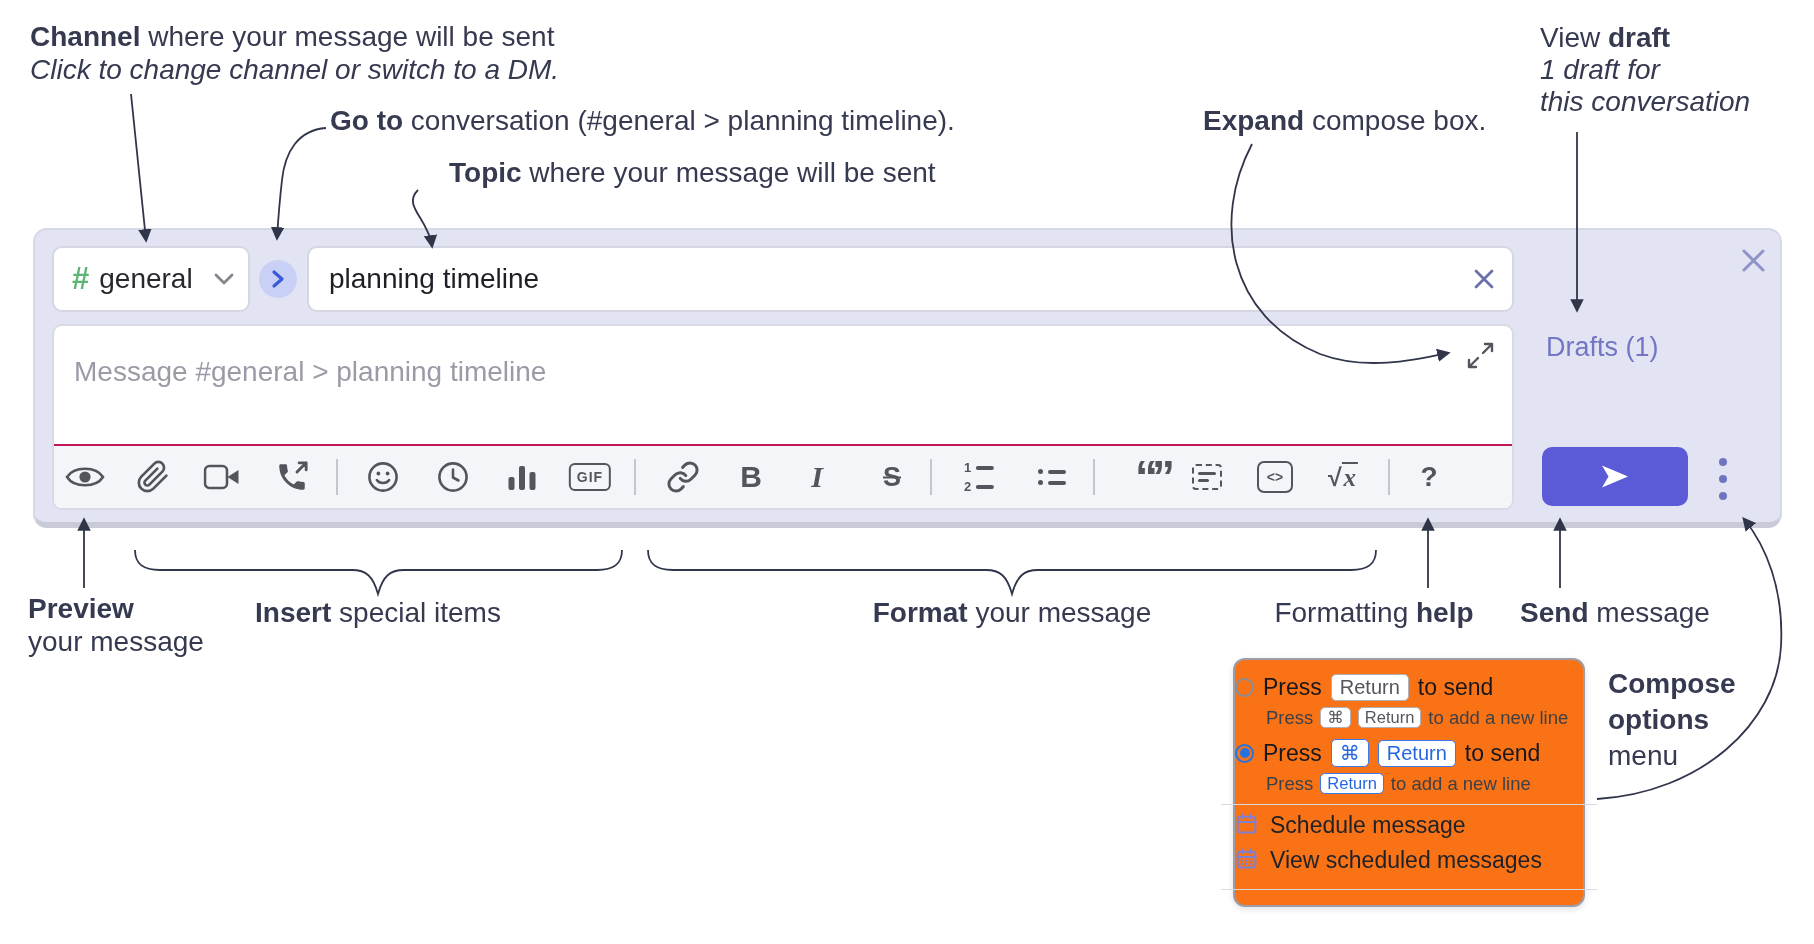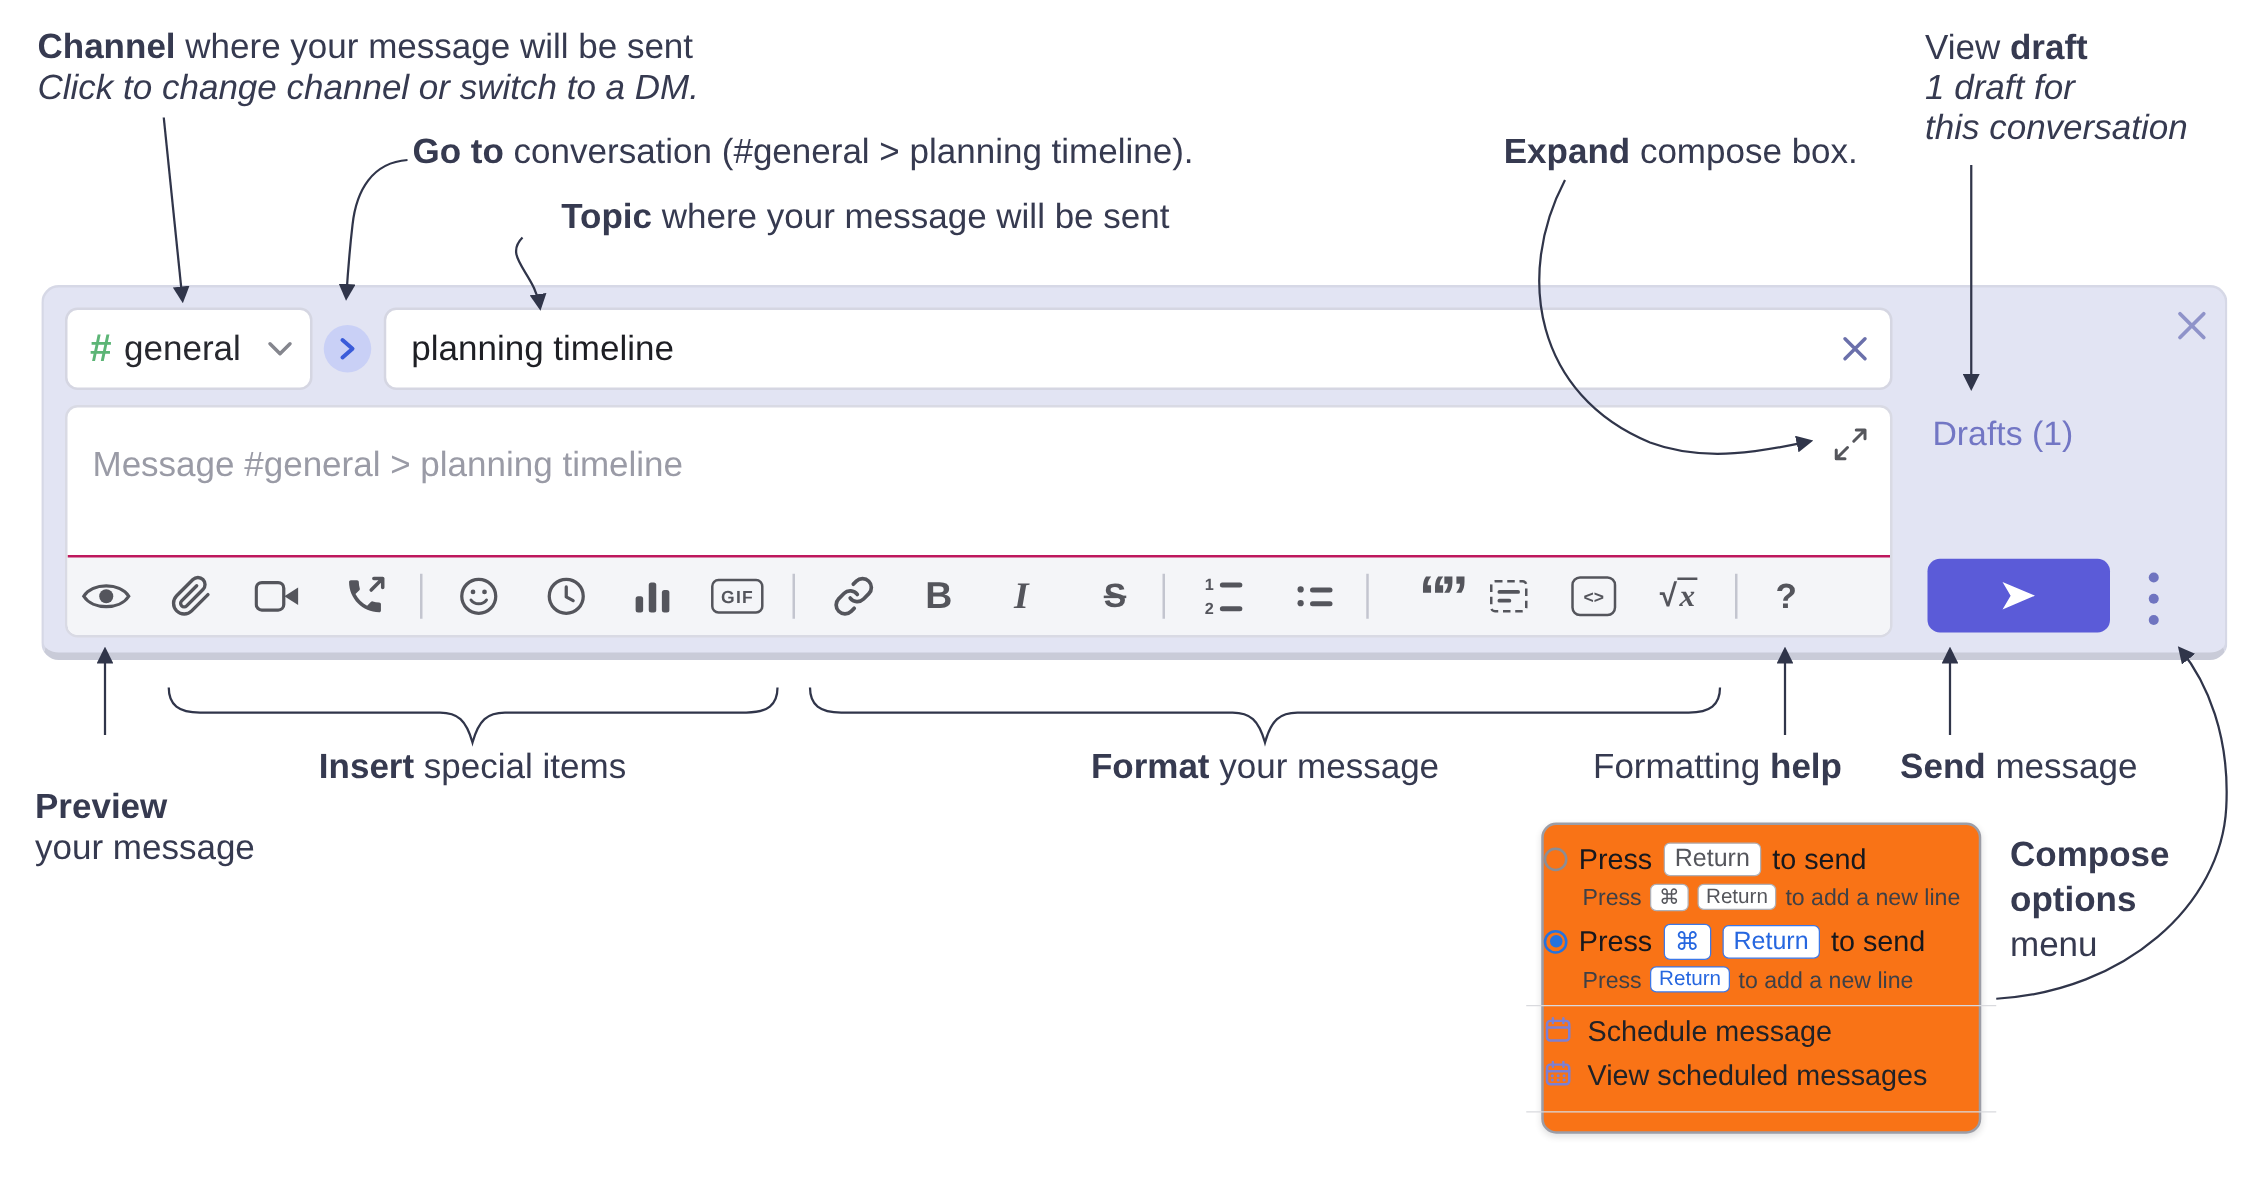--- a/index.html
+++ b/index.html
@@ -265,21 +265,21 @@
         <polygon points="2,2.5 28,13.5 2,24.5 8.5,13.5" fill="#ffffff"></polygon>
       </svg>
   </button>
 
   <div class="abs" id="moreBtn">
     <i></i>
       <i></i>
       <i></i>
   </div>
 
-  <div class="abs ann" style="left:28px;top:592px;margin-top:36px;">
+  <div class="abs ann" style="left:28px;top:592px;">
     <div><b>Preview</b></div>
     <div>your message</div>
   </div>
   <div class="abs ann center" style="left:238px;top:596px;width:280px;">
     <b>Insert</b><span> special items</span>
   </div>
   <div class="abs ann center" style="left:872px;top:596px;width:280px;">
     <b>Format</b><span> your message</span>
   </div>
   <div class="abs ann center" style="left:1274px;top:596px;width:200px;">

